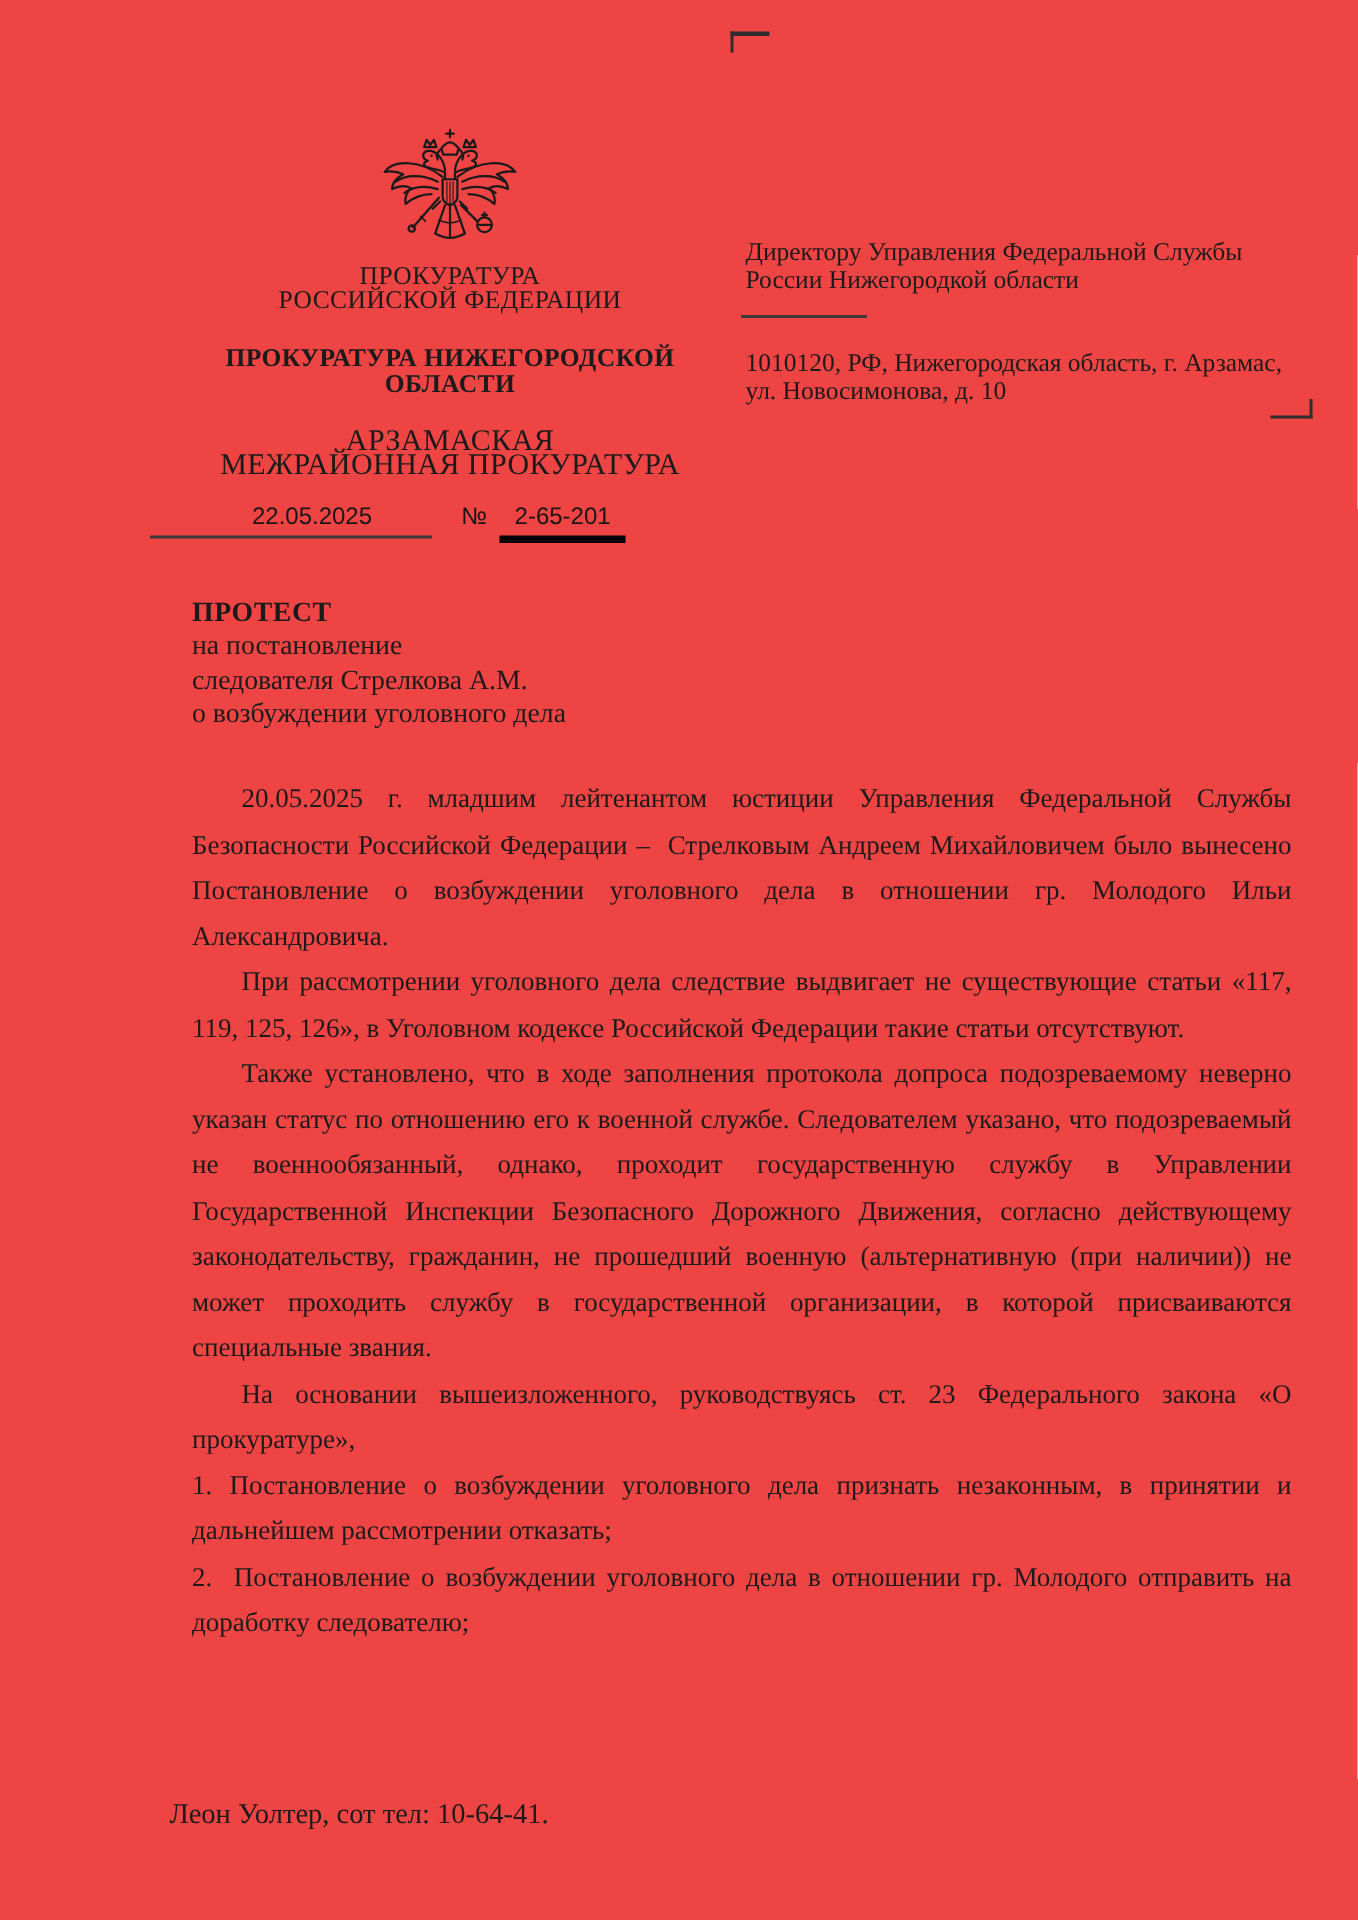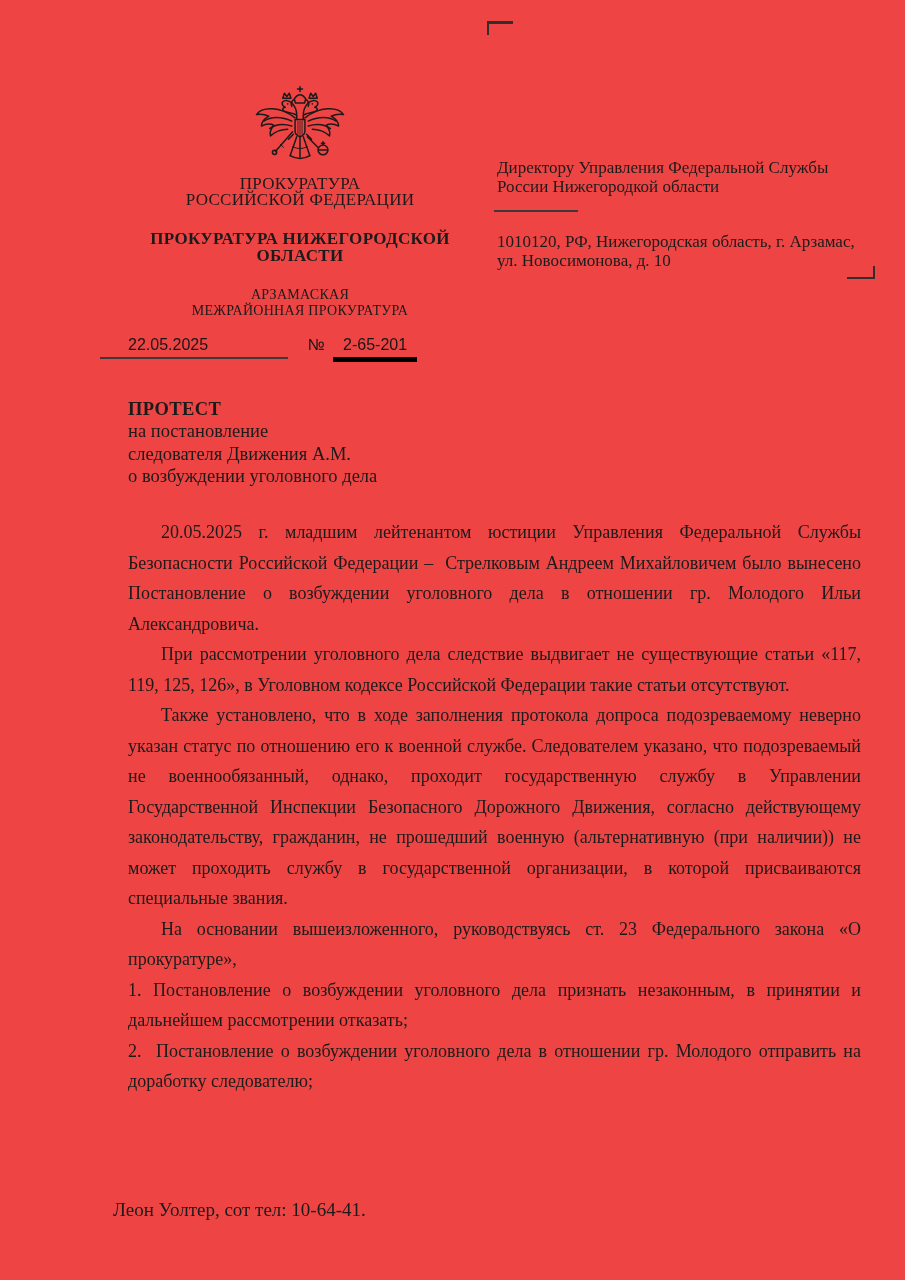--- a/index.html
+++ b/index.html
@@ -31,21 +31,21 @@
   .emblem { position:absolute; left:250px; top:85px; width:100px; height:92px; }
   .emblem svg { width:100%; height:100%; }
 
   
   .letterhead {
     position:absolute; left:100px; top:176px; width:400px;
     text-align:center;
   }
   .lh-top { font-size:17px; line-height:15.5px; letter-spacing:.3px; }
   .lh-office { margin-top:23px; font-weight:700; font-size:17px; line-height:17px; letter-spacing:.3px; }
-  .lh-division { margin-top:23px; font-size:14px; line-height:15.5px; letter-spacing:.3px; }
+  .lh-division { margin-top:23px; font-size:20px; line-height:15.5px; letter-spacing:.3px; }
 
   
   .addressee {
     position:absolute; left:497px; top:159px; width:380px;
     font-size:17px; line-height:18.5px;
   }
   .addressee-underline {
     position:absolute; left:494px; top:210px;
     width:84px; height:0;
     border-top:2px solid #3a3a3a;
@@ -57,20 +57,21 @@
 
   
   .ref {
     position:absolute; left:100px; top:336px;
     font-family:"Liberation Sans", sans-serif;
     font-size:16px; color:#161616; white-space:nowrap;
   }
   .ref .cell-date {
     display:inline-block; width:160px; padding-left:28px; padding-bottom:3px;
     border-bottom:2px solid #3a3a3a;
+    text-align:center;
   }
   .ref .nosign { display:inline-block; margin-left:15px; }
   .ref .cell-num {
     display:inline-block; width:84px; margin-left:4px; padding-bottom:3px;
     border-bottom:5px solid #000000; text-align:center;
   }
 
   
   .title-block {
     position:absolute; left:128px; top:398px;
@@ -174,21 +175,21 @@
 
   <div class="ref">
     <span class="cell-date">22.05.2025</span>
     <span class="nosign">№</span>
     <span class="cell-num">2-65-201</span>
   </div>
 
   <div class="title-block">
     <div class="heading">ПРОТЕСТ</div>
     <div>на постановление</div>
-    <div>следователя Движения А.М.</div>
+    <div>следователя Стрелкова А.М.</div>
     <div>о возбуждении уголовного дела</div>
   </div>
 
   <div class="body-text">
     <p>20.05.2025 г. младшим лейтенантом юстиции Управления Федеральной Службы Безопасности Российской Федерации –&nbsp; Стрелковым Андреем Михайловичем было вынесено Постановление о возбуждении уголовного дела в отношении гр. Молодого Ильи Александровича.</p>
     <p>При рассмотрении уголовного дела следствие выдвигает не существующие статьи «117, 119, 125, 126», в Уголовном кодексе Российской Федерации такие статьи отсутствуют.</p>
     <p>Также установлено, что в ходе заполнения протокола допроса подозреваемому неверно указан статус по отношению его к военной службе. Следователем указано, что подозреваемый не военнообязанный, однако, проходит государственную службу в Управлении Государственной Инспекции Безопасного Дорожного Движения, согласно действующему законодательству, гражданин, не прошедший военную (альтернативную (при наличии)) не может проходить службу в государственной организации, в которой присваиваются специальные звания.</p>
     <p>На основании вышеизложенного, руководствуясь ст. 23 Федерального закона «О прокуратуре»,</p>
     <p class="no-indent">1. Постановление о возбуждении уголовного дела признать незаконным, в принятии и дальнейшем рассмотрении отказать;</p>
     <p class="no-indent">2.&nbsp; Постановление о возбуждении уголовного дела в отношении гр. Молодого отправить на доработку следователю;</p>

